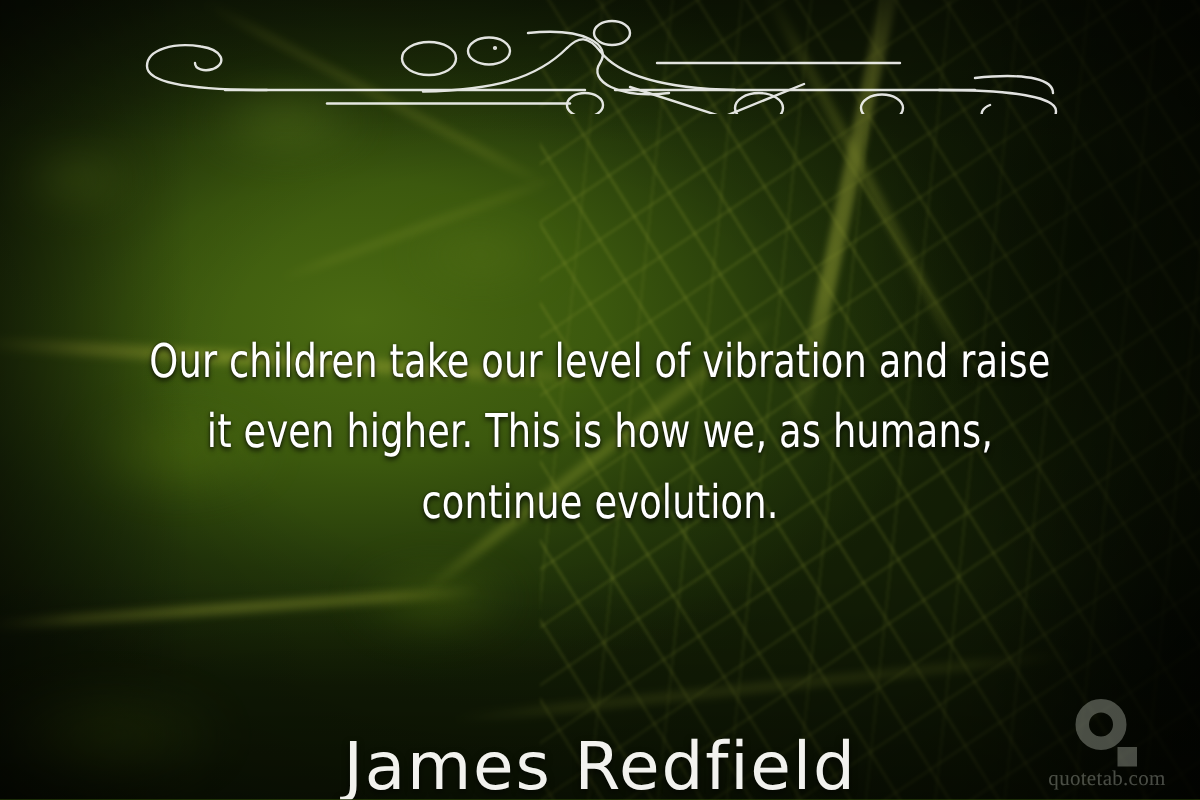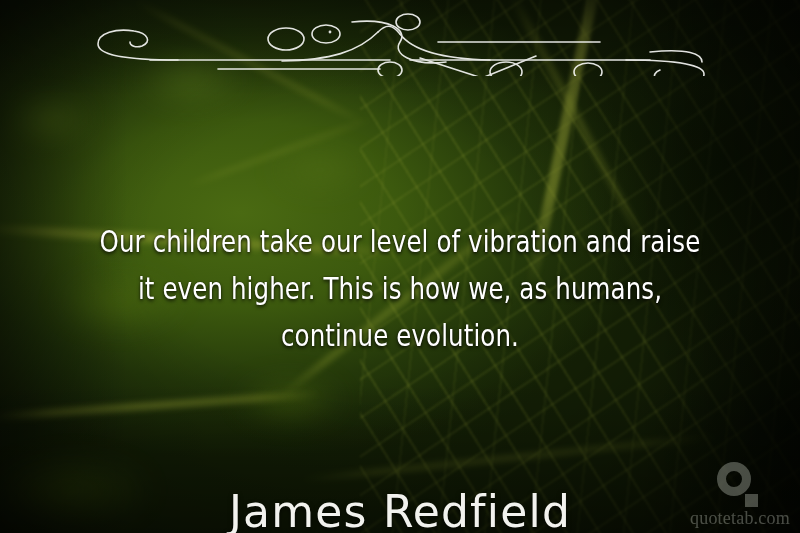--- a/index.html
+++ b/index.html
@@ -164,21 +164,21 @@
     box-sizing: border-box;
   }
   .wm-logo .tail {
     position: absolute;
     right: 4px; bottom: 0;
     width: 13px; height: 13px;
     background: #e8eee0;
   }
   .wm-text {
     font-family: "Liberation Serif", "DejaVu Serif", serif;
-    font-size: 18px;
+    font-size: 14px;
     color: #e8eee0;
     letter-spacing: .2px;
     line-height: 1;
   }
 </style>
 </head>
 <body>
 
 <div id="stage">
 

